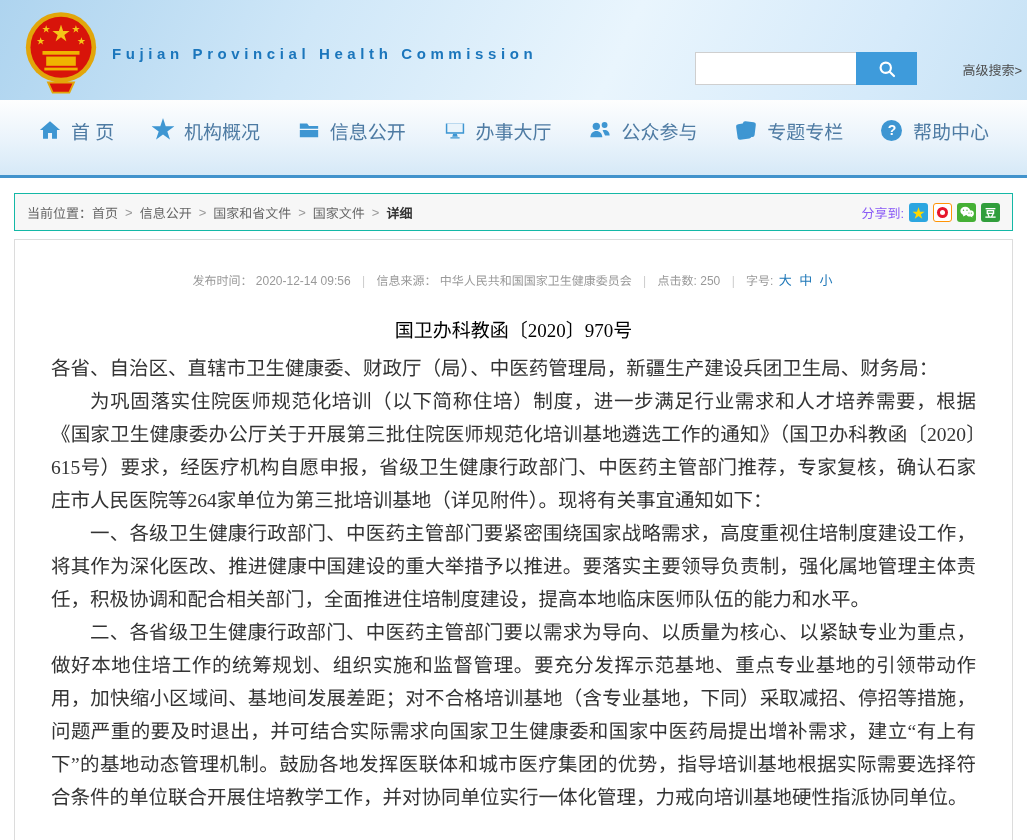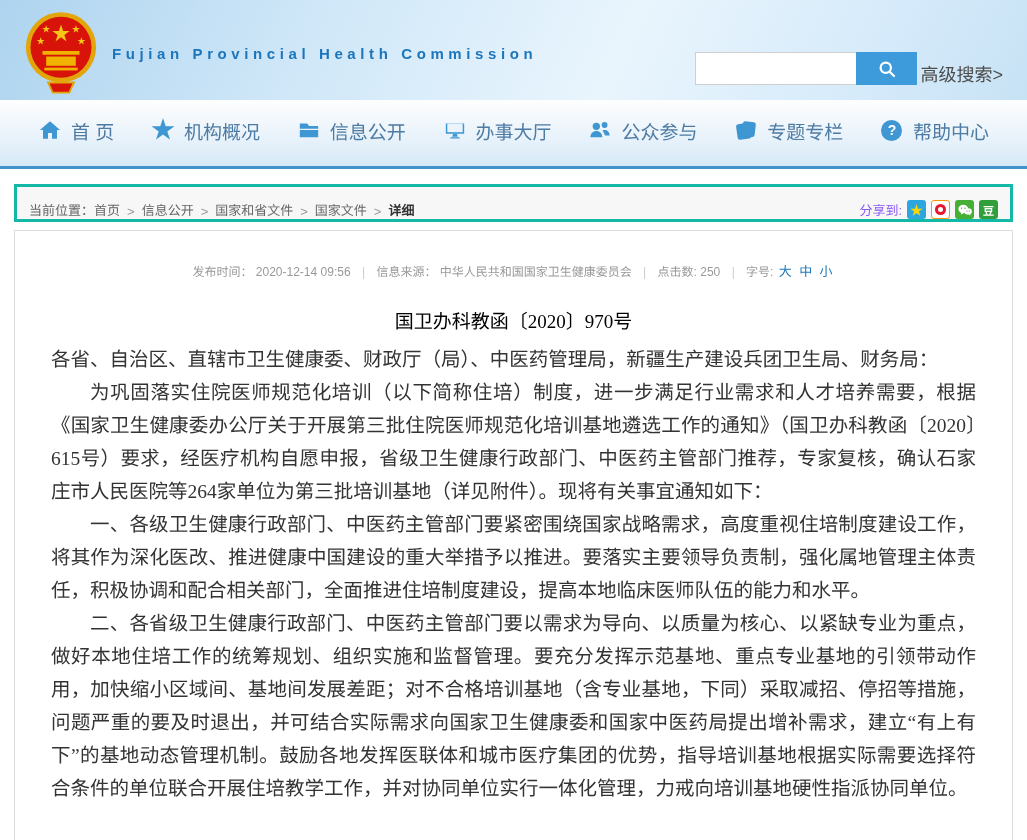--- a/index.html
+++ b/index.html
@@ -24,27 +24,27 @@
   .search-wrap{ position:absolute; right:110px; top:52px; display:flex; }
   .search-input{
     width:161px; height:33px; border:1px solid #cfcfcf; border-right:none;
     background:#fff; padding:0 8px; font-size:14px; outline:none;
   }
   .search-btn{
     width:61px; height:33px; border:none; background:#3e9bdb; cursor:pointer;
     display:flex; align-items:center; justify-content:center;
   }
   .adv-search{
-    position:absolute; right:24px; top:60px; color:#4c4c4c; font-size:18px;
+    position:absolute; right:5px; top:60px; color:#4c4c4c; font-size:13px;
     text-decoration:none; cursor:pointer;text-align:center;
   }
 
   
   .nav{
-    height:69px; border-bottom:3px solid #4293cc;
+    height:78px; border-bottom:3px solid #4293cc;
     background:linear-gradient(#fefefe,#e9f3fb 55%,#d6e9f7);
   }
   .nav ul{
     list-style:none; height:60px; display:flex; align-items:center;
     justify-content:space-between; padding:0 38px;
   }
   .nav li{
     display:flex; align-items:center; gap:9px; cursor:pointer;
     color:#4e7ba3; font-size:19px; white-space:nowrap;
   }
@@ -52,22 +52,22 @@
     align-items:center; justify-content:center; }
   .nav .ic svg{ width:22px; height:22px; fill:currentColor; }
   .nav .ic .star-glyph{ font-size:24px; line-height:24px; }
   .q-circle{
     width:21px; height:21px; border-radius:50%; background:#3e96d2; color:#fff;
     font-size:14px; font-weight:bold; display:flex; align-items:center; justify-content:center;
   }
 
   
   .crumb-bar{
-    margin:15px 14px 0; height:38px; background:#f7f7f7; border:3px solid #14b8a6;
-    display:flex; align-items:flex-end; padding:0 12px; font-size:13px; color:#666;
+    margin:15px 14px 0; height:38px; background:#f7f7f7; border:1px solid #14b8a6;
+    display:flex; align-items:center; padding:0 12px; font-size:13px; color:#666;
   }
   .crumb-bar a{ color:#666; text-decoration:none; cursor:pointer; }
   .crumb-sep{ margin:0 7px; color:#999; }
   .crumb-current{ font-weight:bold; color:#333; }
   .share{ margin-left:auto; display:flex; align-items:center; gap:5px; }
   .share-label{ color:#8b5cf6; }
   .si{ width:19px; height:19px; border-radius:3px; display:flex; align-items:center;
        justify-content:center; cursor:pointer; overflow:hidden; }
   .si-qzone{ background:#2ca6e0; color:#ffd800; font-size:13px; }
   .si-weibo{ background:#fff; border:1px solid #ff9406; }

